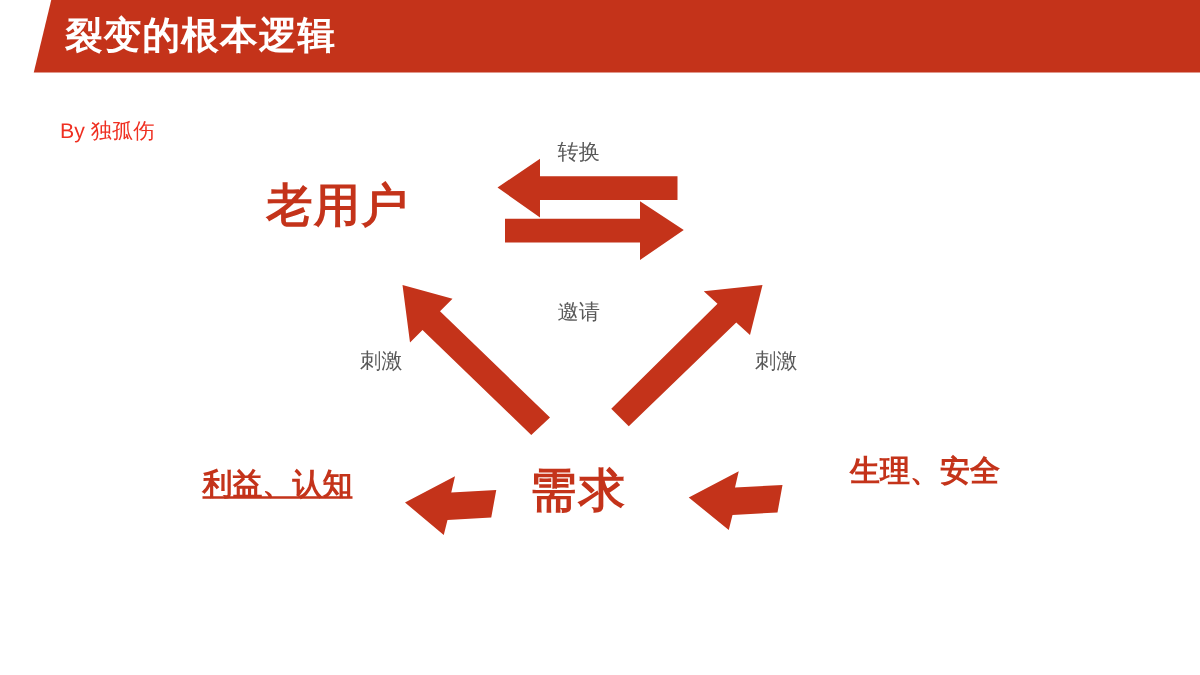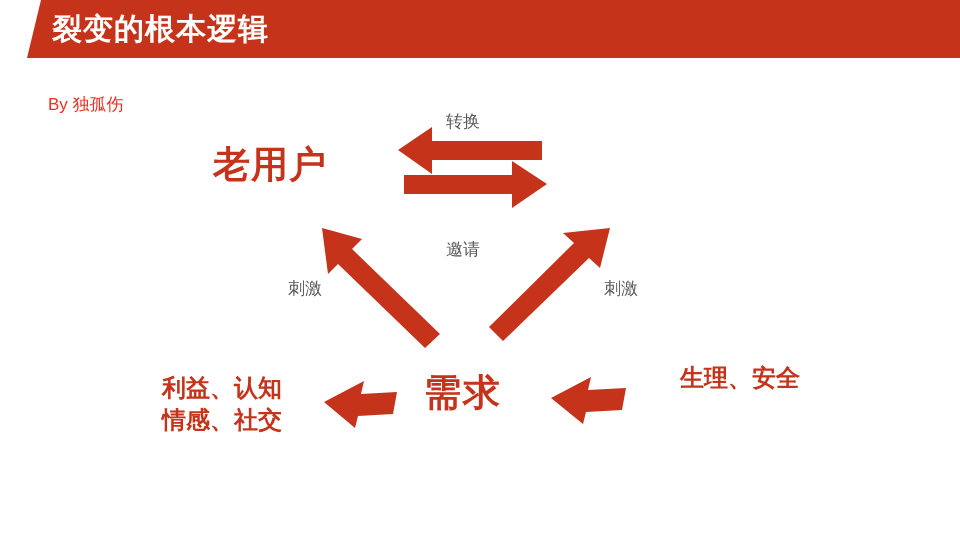--- a/index.html
+++ b/index.html
@@ -91,20 +91,21 @@
     color: #c4331a;
     font-weight: bold;
     font-size: 24px;
     line-height: 32px;
     white-space: nowrap;
   }
   #needs-left {
     left: 162px;
     top: 372px;
     text-align: left;
+    text-decoration: underline;
   }
   #needs-right {
     right: 160px;
     top: 362px;
     text-align: left;
   }
 
   
   #arrow-layer {
     position: absolute;
@@ -148,20 +149,19 @@
   <div class="node-label" id="node-old-user">老用户</div>
   <div class="node-label" id="node-demand">需求</div>
 
   <div class="edge-label" id="edge-label-convert">转换</div>
   <div class="edge-label" id="edge-label-invite">邀请</div>
   <div class="edge-label" id="edge-label-stim-left">刺激</div>
   <div class="edge-label" id="edge-label-stim-right">刺激</div>
 
   <div class="need-group" id="needs-left">
     <div>利益、认知</div>
-    <div>情感、社交</div>
   </div>
 
   <div class="need-group" id="needs-right">
     <div>生理、安全</div>
   </div>
 
 </div>
 
 </body></html>

